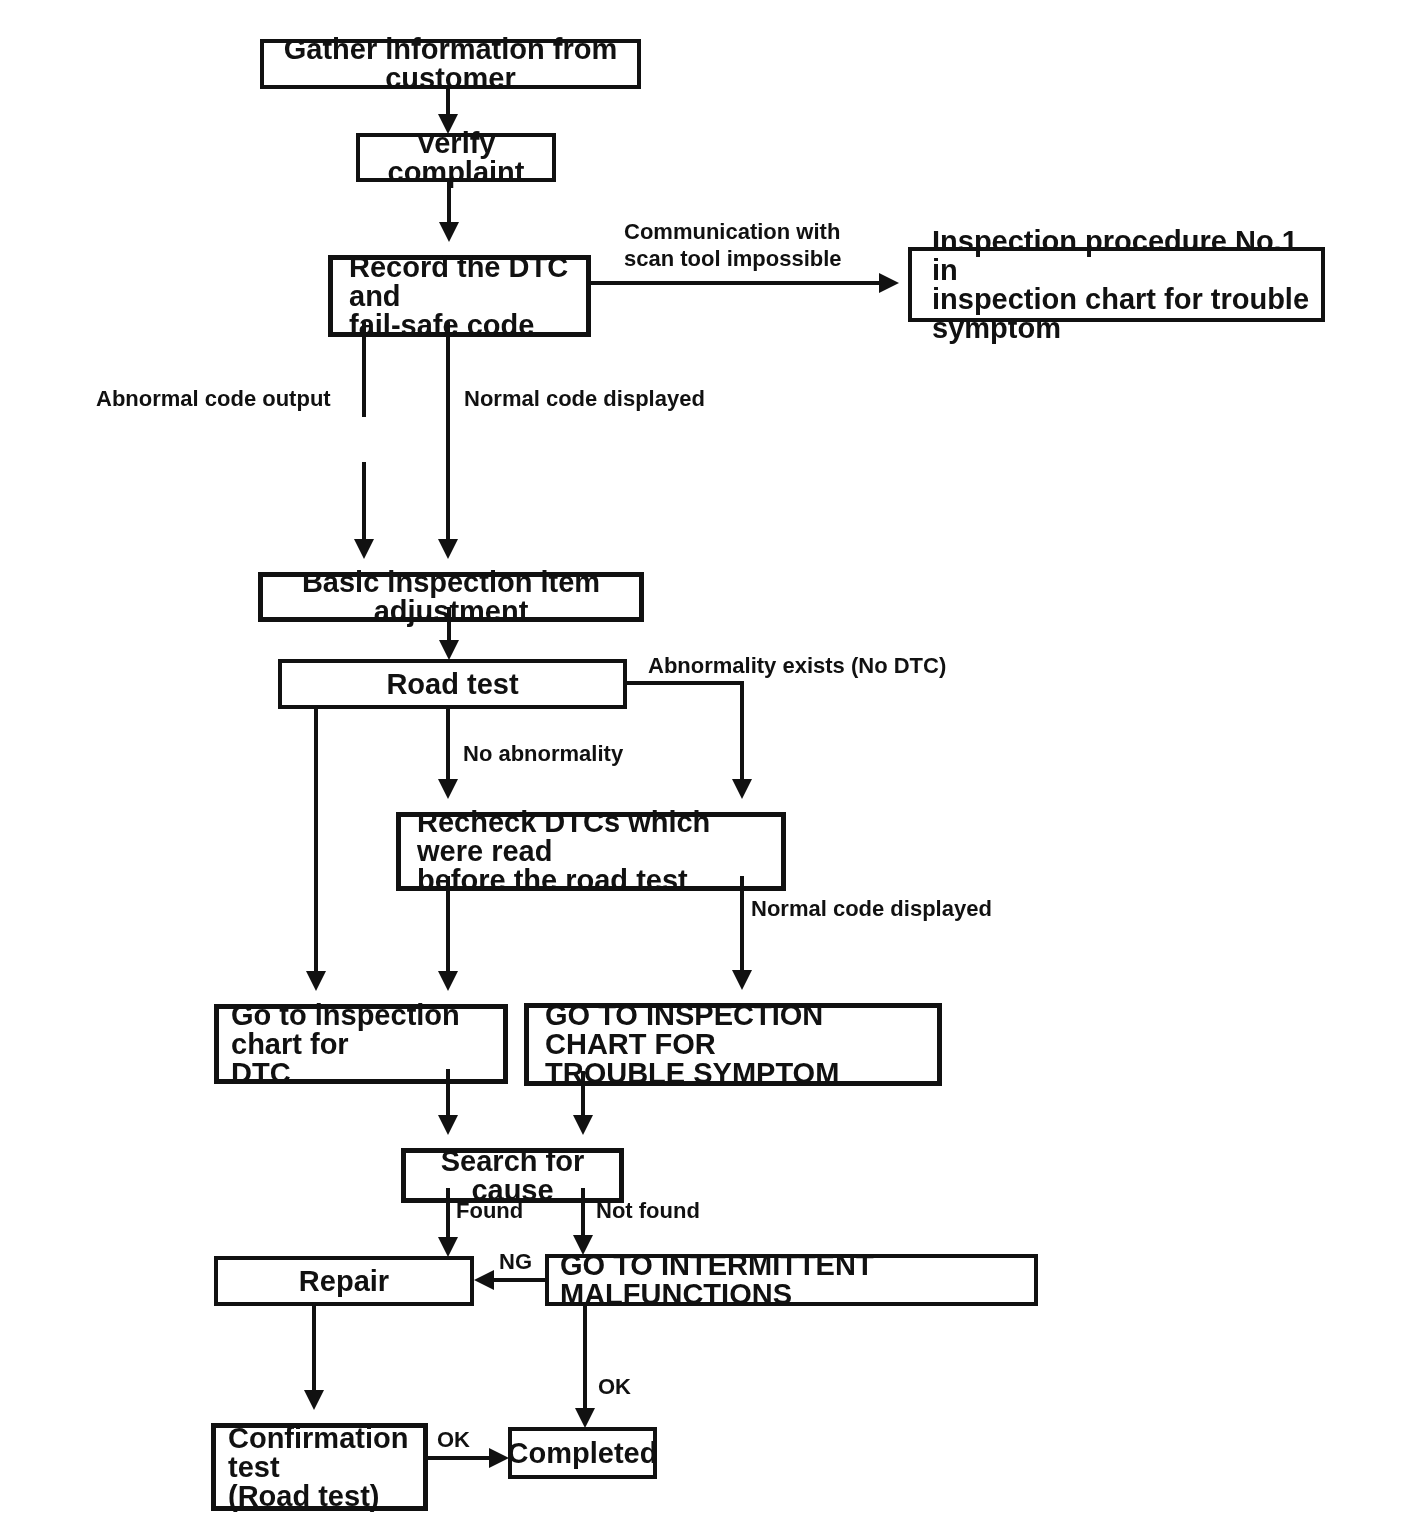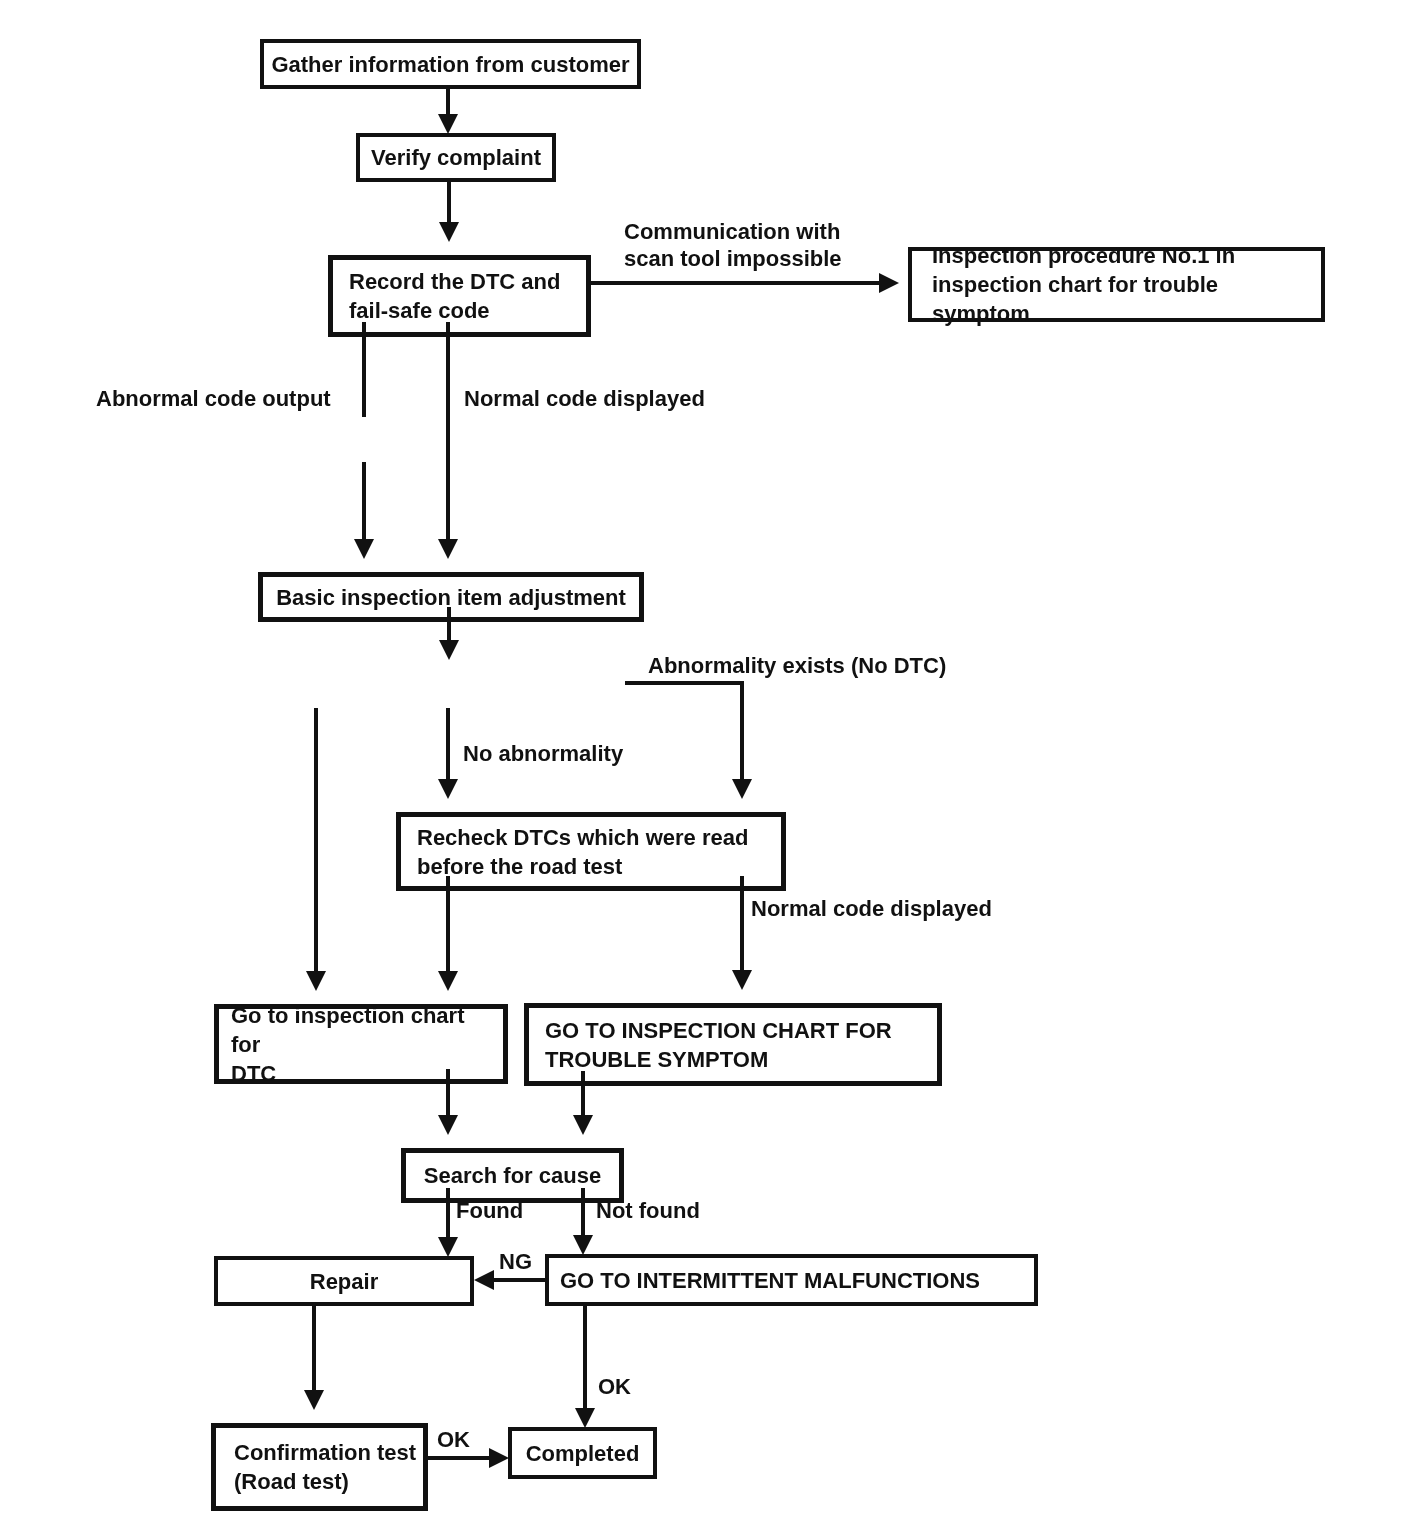--- a/index.html
+++ b/index.html
@@ -6,21 +6,21 @@
   html,body { margin:0; padding:0; background:var(--paper); }
   #stage {
     position:relative; width:1408px; height:1534px;
     background:var(--paper); overflow:hidden;
     font-family:"Liberation Sans","DejaVu Sans",sans-serif;
     font-weight:700; color:var(--ink);
   }
   .box {
     position:absolute; box-sizing:border-box;
     border:4px solid var(--ink); background:var(--paper);
-    font-size:22px; line-height:29px; white-space:pre-line;
+    font-size:29px; line-height:29px; white-space:pre-line;
     display:flex; flex-direction:column; justify-content:center;
   }
   .box.b5 { border-width:5px;margin-top:14px; }
   .box.center { align-items:center; text-align:center; }
   .box.left { align-items:flex-start; text-align:left; padding-left:16px; padding-right:6px; }
   .elabel {
     position:absolute; font-size:22px; line-height:27px;
     white-space:pre-line;
   }
   .vl { position:absolute; width:4px; background:var(--ink); }
@@ -46,37 +46,38 @@
 
   <div class="box left b5" style="left:328px;top:241px;width:263px;height:82px">Record the DTC and
 fail-safe code</div>
 
   <div class="box left" style="left:908px;top:247px;width:417px;height:75px;padding-left:20px">Inspection procedure No.1 in
 inspection chart for trouble symptom</div>
 
 
   <div class="box center b5" style="left:258px;top:558px;width:386px;height:50px">Basic inspection item adjustment</div>
 
+  <div class="box center" style="left:278px;top:659px;width:349px;height:50px">Road test</div>
 
   <div class="box left b5" style="left:396px;top:798px;width:390px;height:79px">Recheck DTCs which were read
 before the road test</div>
 
   <div class="box left b5" style="left:214px;top:990px;width:294px;height:80px;padding-left:12px">Go to inspection chart for
 DTC</div>
 
   <div class="box left b5" style="left:524px;top:989px;width:418px;height:83px">GO TO INSPECTION CHART FOR
 TROUBLE SYMPTOM</div>
 
   <div class="box center b5" style="left:401px;top:1134px;width:223px;height:55px">Search for cause</div>
 
   <div class="box center" style="left:214px;top:1256px;width:260px;height:50px">Repair</div>
 
   <div class="box left" style="left:545px;top:1254px;width:493px;height:52px;padding-left:11px">GO TO INTERMITTENT MALFUNCTIONS</div>
 
-  <div class="box left b5" style="left:211px;top:1409px;width:217px;height:88px;padding-left:18px">Confirmation test
+  <div class="box left b5" style="left:211px;top:1409px;width:217px;height:88px;padding-left:12px">Confirmation test
 (Road test)</div>
 
   <div class="box center" style="left:508px;top:1427px;width:149px;height:52px">Completed</div>
 
   <div class="elabel" style="left:624px;top:218px">Communication with
 scan tool impossible</div>
 
   <div class="elabel" style="left:96px;top:385px">Abnormal code output</div>
 
   <div class="elabel" style="left:464px;top:385px">Normal code displayed</div>

